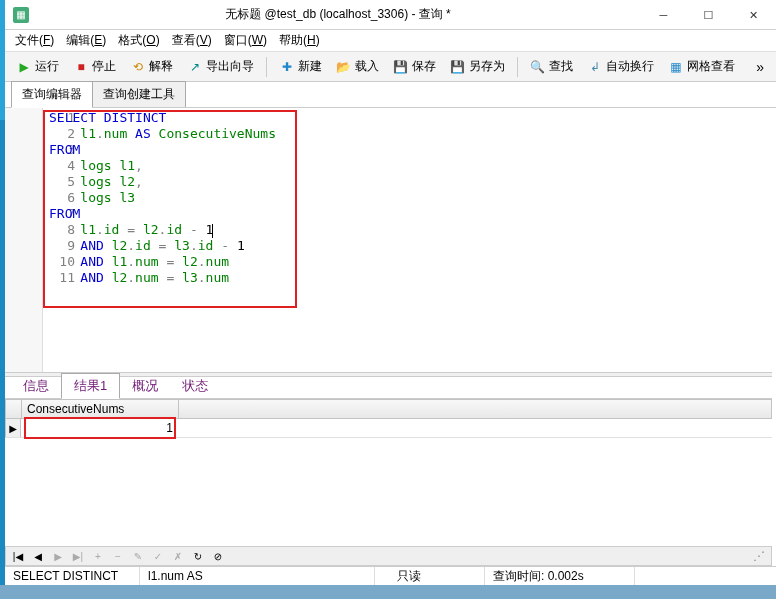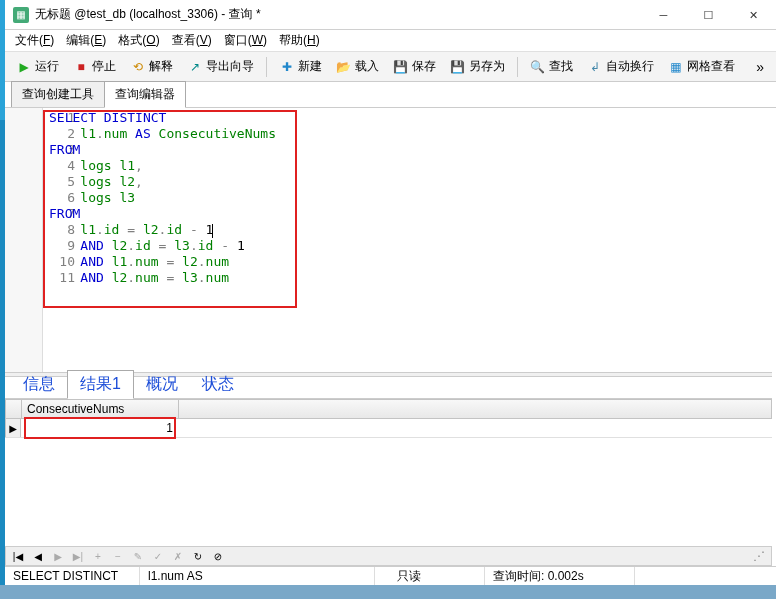--- a/index.html
+++ b/index.html
@@ -1,20 +1,20 @@
 <!DOCTYPE html>
 <html><head>
 <meta charset="utf-8">
 <style>
 * { margin:0; padding:0; box-sizing:border-box; }
 body { font-family:"Microsoft YaHei","SimSun",Arial,sans-serif; font-size:12px; background:#fff; width:776px; height:599px; position:relative; overflow:hidden; }
 .left-desktop-strip { position:absolute; left:0; top:0; width:5px; height:599px; background:linear-gradient(#2aa3d8 0 20%,#1b8ac0 20% 100%); }
 .titlebar { position:absolute; left:5px; top:0; right:0; height:30px; background:#fff; border-bottom:1px solid #d0d0d0; display:flex; align-items:center; }
 .title-icon { width:16px; height:16px; margin:0 6px 0 8px; background:#4a7; display:inline-flex; align-items:center; justify-content:center; color:#fff; font-size:10px; border-radius:2px; }
-.title-text { flex:1; color:#000; font-size:12px; }
+.title-text { flex:1; color:#000; font-size:12px;text-align:center; }
 .win-btns { display:flex; height:100%; }
 .win-btn { width:45px; height:30px; display:flex; align-items:center; justify-content:center; color:#333; font-size:11px; }
 .menubar { position:absolute; left:5px; top:30px; right:0; height:22px; background:#fff; display:flex; align-items:center; padding:0 4px; border-bottom:1px solid #e0e0e0; }
 .menu-item { padding:2px 6px; color:#000; }
 .menu-item u { text-decoration:underline; }
 .toolbar { position:absolute; left:5px; top:52px; right:0; height:30px; background:#f4f4f4; border-bottom:1px solid #ccc; display:flex; align-items:center; padding:0 6px; gap:4px; }
 .tbtn { display:flex; align-items:center; gap:3px; padding:2px 5px; color:#000; }
 .tbtn .ico { width:16px; height:16px; display:inline-flex; align-items:center; justify-content:center; font-size:12px; }
 .tsep { width:1px; height:20px; background:#ccc; margin:0 3px; }
 .tool-more { margin-left:auto; font-size:14px; padding:0 6px; }
@@ -24,21 +24,21 @@
 .editor-wrap { position:absolute; left:5px; top:108px; right:4px; height:264px; background:#fff; }
 .gutter { position:absolute; left:0; top:0; width:38px; bottom:0; background:#f7f7f7; border-right:1px solid #ddd; }
 .code { position:absolute; left:38px; right:0; top:0; bottom:0; font-family:Consolas,monospace; font-size:13px; background:#fff; }
 .ln { position:absolute; width:38px; text-align:right; padding-right:6px; color:#808080; font-family:Consolas,monospace; font-size:13px; }
 .codeln { padding-left:6px; white-space:pre; position:relative; }
 .kw { color:#0000d0; } .id { color:#008000; } .op { color:#808080; }
 .red-box { position:absolute; left:43px; top:110px; width:254px; height:198px; border:2px solid #e02020; pointer-events:none; }
 .caret { display:inline-block; width:1px; height:14px; background:#000; vertical-align:middle; margin-left:-1px; }
 .resize-bar { position:absolute; left:5px; right:4px; top:372px; height:5px; background:#f0f0f0; border-top:1px solid #ccc; border-bottom:1px solid #ccc; cursor:row-resize; }
 .bottom-tabs { position:absolute; left:5px; right:4px; top:377px; height:22px; background:#fff; border-bottom:1px solid #ccc; display:flex; align-items:flex-end; padding:0 6px; }
-.btab { padding:3px 12px; font-size:16px; color:#1d4ed8; }
+.btab { padding:3px 12px; font-size:13px; color:#701a75; }
 .btab.active { border:1px solid #aaa; border-bottom:1px solid #fff; background:#fff; position:relative; top:1px; }
 .grid-area { position:absolute; left:5px; right:4px; top:399px; bottom:53px; background:#fff; }
 .grid-head { height:20px; background:linear-gradient(#f8f8f8,#e8e8e8); border:1px solid #c3c3c3; display:flex; }
 .corner-h { width:16px; border-right:1px solid #c3c3c3; }
 .col-h { width:157px; padding:2px 5px; font-size:12px; color:#000; border-right:1px solid #c3c3c3; }
 .data-row { height:19px; display:flex; border-bottom:1px solid #e0e0e0; }
 .row-ind { width:16px; background:#f0f0f0; border-right:1px solid #c3c3c3; border-left:1px solid #c3c3c3; display:flex; align-items:center; justify-content:center; font-size:10px; }
 .cell { width:157px; padding:2px 5px; text-align:right; font-size:12px; }
 .red-box2 { position:absolute; left:24px; top:417px; width:152px; height:22px; border:2px solid #e02020; pointer-events:none; }
 .navbar { position:absolute; left:5px; right:4px; bottom:33px; height:20px; background:#efefef; border:1px solid #ccc; display:flex; align-items:center; gap:4px; padding:0 4px; }
@@ -122,22 +122,22 @@
       <span>自动换行</span>
     </div>
   <div class="tbtn">
       <span class="ico" style="color:#28c">▦</span>
       <span>网格查看</span>
     </div>
   <div class="tool-more">»</div>
 </div>
 
 <div class="upper-tabs">
+  <div class="utab active">查询编辑器</div>
   <div class="utab">查询创建工具</div>
-  <div class="utab active">查询编辑器</div>
 </div>
 
 <div class="editor-wrap">
   <div class="gutter"></div>
   <div class="code">
     <div class="ln" style="top:2px">1</div>
     <div class="codeln" style="top:2px;position:absolute"><span class="kw">SELECT</span><span> </span><span class="kw">DISTINCT</span></div>
     <div class="ln" style="top:18px">2</div>
     <div class="codeln" style="top:18px;position:absolute"><span>    </span><span class="id">l1</span><span class="op">.</span><span class="id">num</span><span> </span><span class="kw">AS</span><span> </span><span class="id">ConsecutiveNums</span></div>
     <div class="ln" style="top:34px">3</div>

